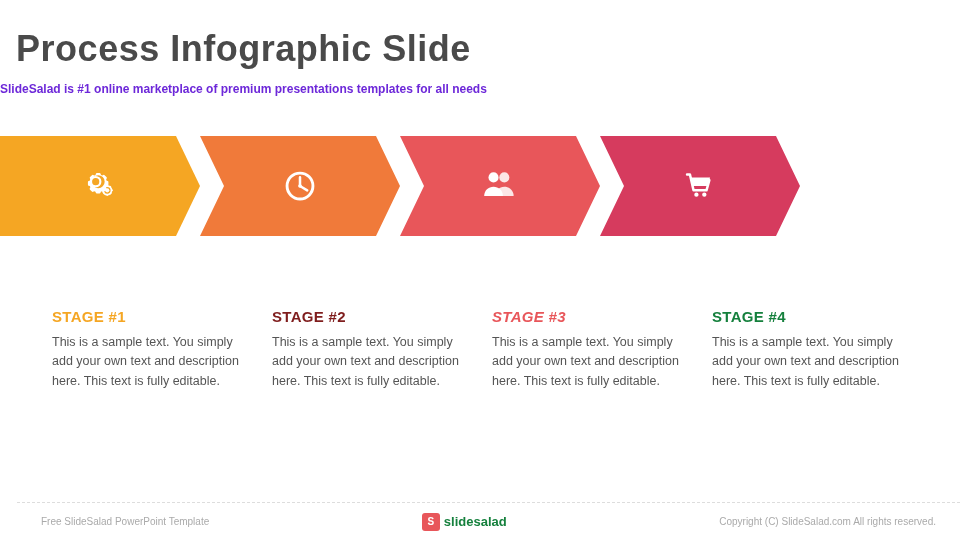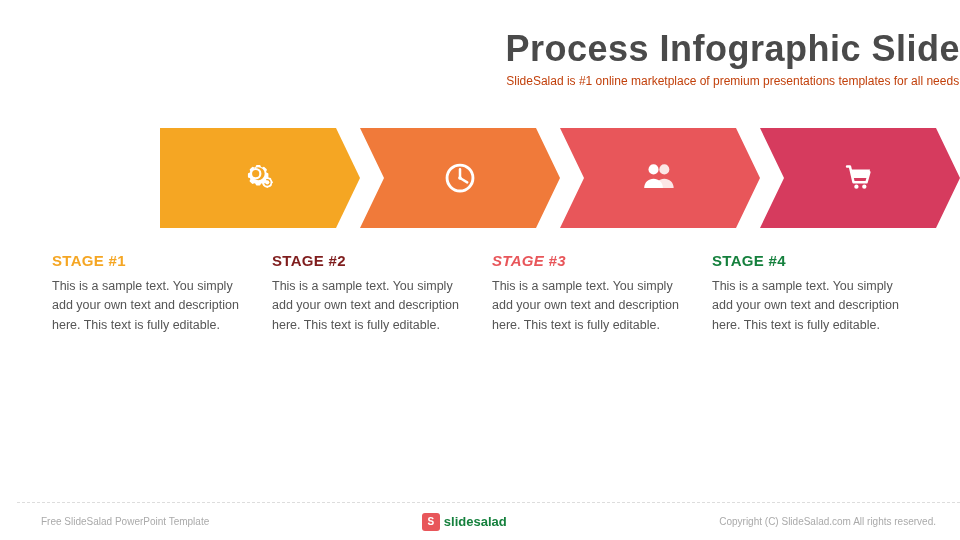--- a/index.html
+++ b/index.html
@@ -11,39 +11,40 @@
       overflow: hidden;
       position: relative;
     }
 
     .slide {
       width: 960px;
       height: 540px;
       background: #ffffff;
       display: flex;
       flex-direction: column;
-      align-items: flex-end;
+      align-items: flex-start;
     }
 
     
     .header {
       text-align: center;
       padding-top: 28px;
       margin-bottom: 10px;
     }
     .header-title {
       font-size: 36px;
       font-weight: 700;
       color: #4a4a4a;
       letter-spacing: 0.5px;
     }
     .header-subtitle {
       font-size: 12px;
-      color: #c2410c;
-      margin-top: 4px;
+      color: #6d28d9;
+      margin-top: 12px;
+      font-weight: bold;
     }
 
     
     .arrows-row {
       display: flex;
       align-items: center;
       justify-content: center;
       margin-top: 30px;
       gap: 0px;
     }
@@ -106,20 +107,21 @@
     .stage-info {
       width: 220px;
       padding: 0 12px;
     }
 
     .stage-label {
       font-size: 15px;
       font-weight: 800;
       margin-bottom: 8px;
       letter-spacing: 0.3px;
+      margin-top: 48px;
     }
     .stage1-label { color: #F5A623; }
     .stage2-label { color: #7f1d1d; }
     .stage3-label { color: #E8565A; font-style: italic; }
     .stage4-label { color: #15803d; }
 
     .stage-text {
       font-size: 12.5px;
       color: #555555;
       line-height: 1.55;

